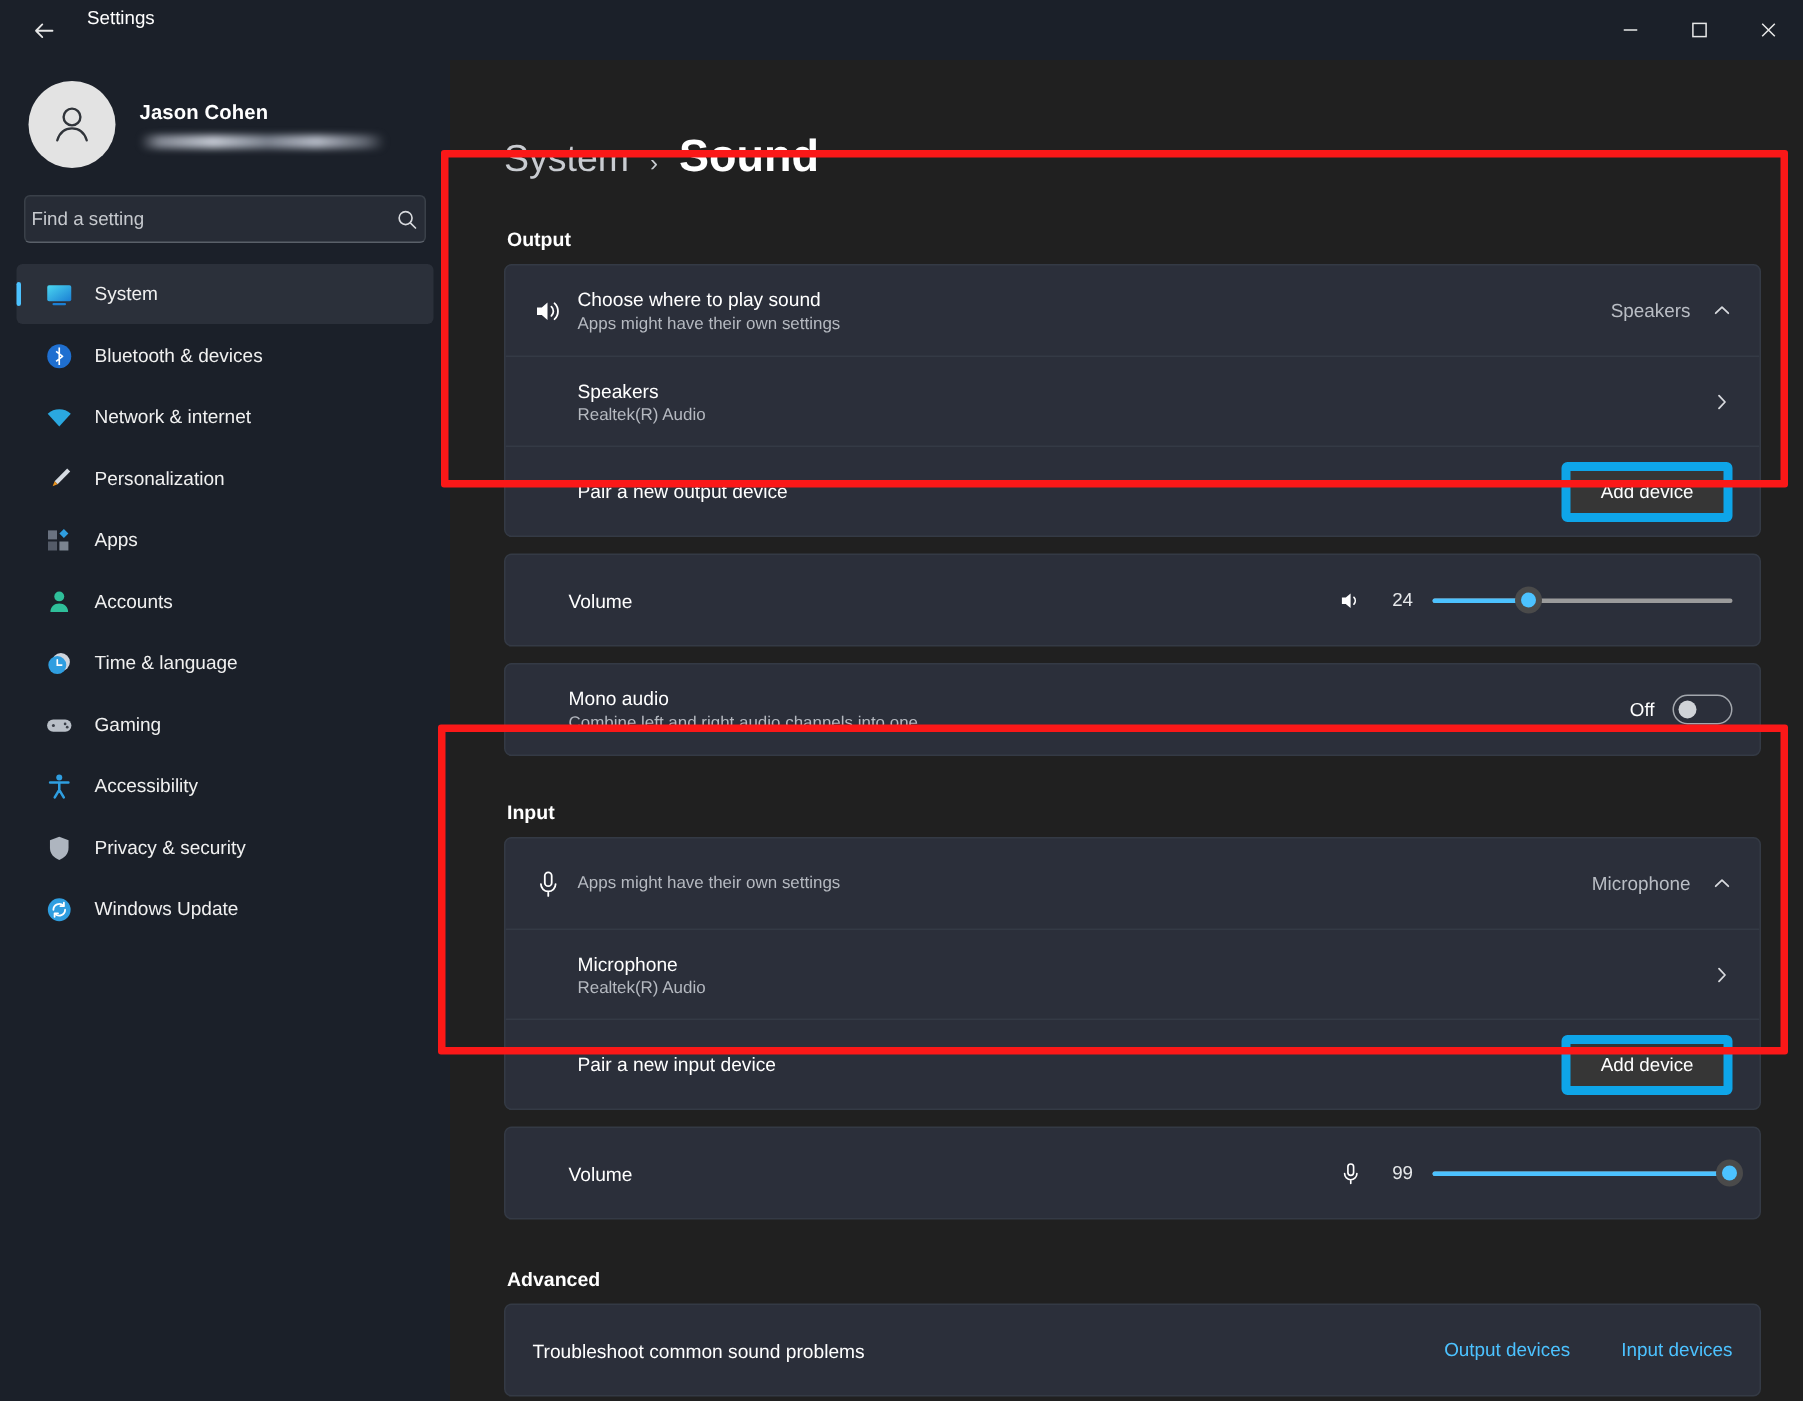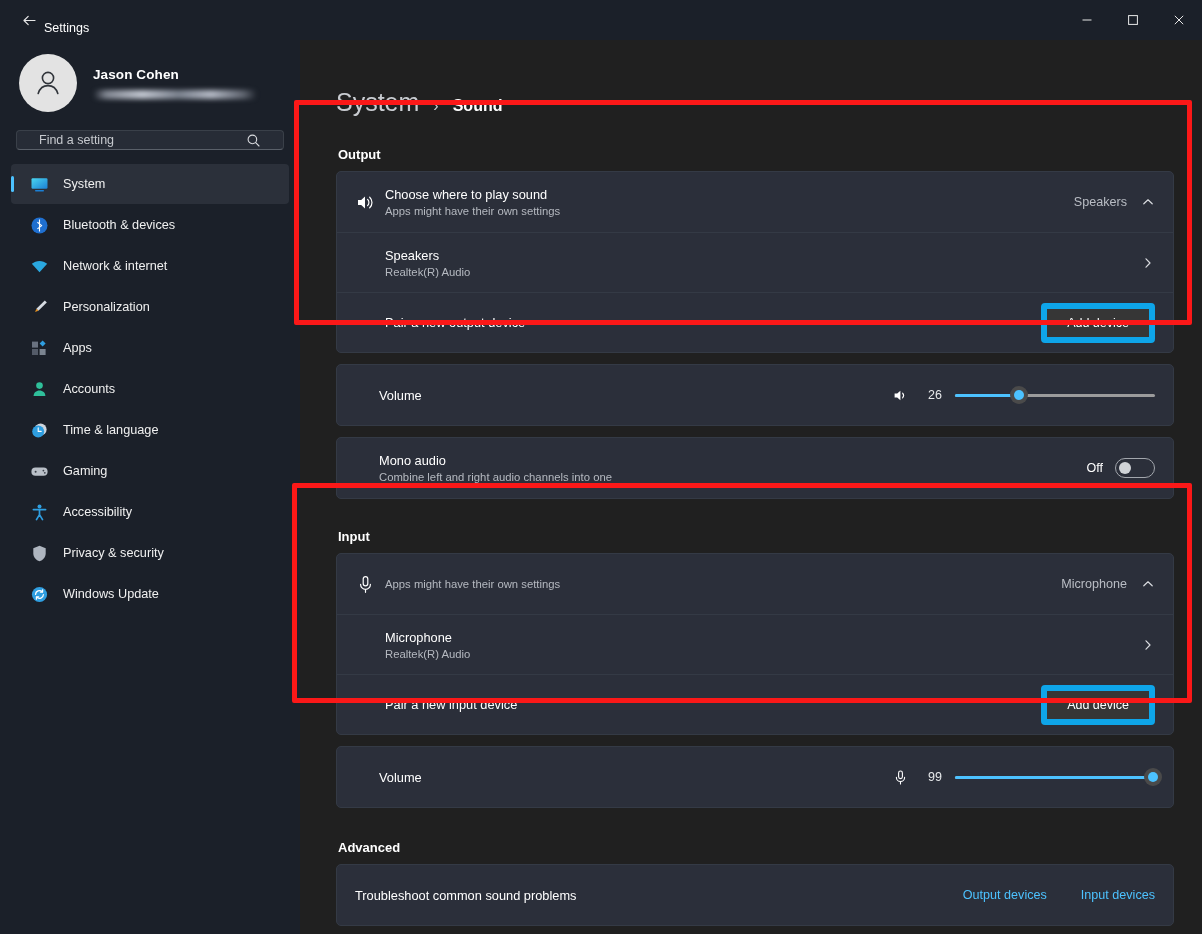--- a/index.html
+++ b/index.html
@@ -16,21 +16,21 @@
     display: flex; flex-direction: column;
     overflow: hidden;
   }
   
   .titlebar {
     height: 40px; flex: none;
     display: flex; align-items: center;
     background: #1b2029;
     position: relative; z-index: 5;
   }
-  .tb-left { display: flex; align-items: flex-end; padding-left: 14px; }
+  .tb-left { display: flex; align-items: flex-start; padding-left: 14px; gap: 14px; }
   .back-btn {
     width: 30px; height: 30px; border-radius: 4px;
     display: flex; align-items: center; justify-content: center;
     color: #e6e6e6;
   }
   .tb-title { font-size: 12.5px; color: #ffffff; }
   .tb-spacer { flex: 1; }
   .wctrls { display: flex; height: 40px; }
   .wbtn {
     width: 46px; height: 40px;
@@ -62,27 +62,27 @@
     border-radius: 5px;
     background: linear-gradient(90deg,
        rgba(150,155,165,0) 0%, rgba(165,170,182,.75) 8%,
        rgba(205,210,220,.95) 30%, rgba(150,157,170,.8) 52%,
        rgba(195,200,212,.92) 72%, rgba(140,146,158,.6) 92%,
        rgba(120,126,138,0) 100%);
     filter: blur(2.4px);
   }
   .search {
     position: relative;
-    height: 20px; margin: 2px 5px 14px 5px;
+    height: 32px; margin: 2px 5px 14px 5px;
     background: #272c36;
     border: 1px solid #3a4049;
     border-bottom: 1px solid #5a6069;
     border-radius: 4px;
     display: flex; align-items: center;
-    padding: 0 22px;
+    padding: 0 4px;
   }
   .search input {
     flex: 1; background: transparent; border: 0; outline: 0;
     color: #dfe1e4; font-size: 12.5px;
     font-family: "Liberation Sans", sans-serif;
   }
   .search input::placeholder { color: #c6c9ce; }
   .nav { display: flex; flex-direction: column; gap: 1px; padding: 0 0 0 0; }
   .nav-item {
     position: relative;
@@ -106,21 +106,21 @@
     position: relative;
     overflow: hidden;
     padding: 0 28px 0 36px;
   }
   .breadcrumb {
     display: flex; align-items: baseline; gap: 14px;
     padding: 48px 0 22px 0;
   }
   .bc-parent { font-size: 25px; color: #c9ccd1; }
   .bc-sep { font-size: 16px; color: #c9ccd1; }
-  .bc-current { font-size: 16px; color: #ffffff; font-weight: bold; }
+  .bc-current { font-size: 30px; color: #ffffff; font-weight: bold; }
   .section-title {
     font-size: 13px; font-weight: bold; color: #ffffff;
     padding: 8px 0 9px 2px;
   }
   .card {
     background: #2b2f3a;
     border: 1px solid #343a45;
     border-radius: 5px;
     overflow: hidden;
   }
@@ -427,21 +427,21 @@
             <span class="row-title">Volume</span>
           </span>
           <span class="row-right">
             <span class="slider-wrap">
               <span class="sl-ico">
                 <svg width="17" height="17" viewBox="0 0 17 17">
                   <path d="M2.6 6.4h2.6L8.4 3.7v9.6L5.2 10.6H2.6z" fill="#fff"></path>
                   <path d="M10.6 6.2a3.4 3.4 0 010 4.6" stroke="#fff" stroke-width="1.1" fill="none" stroke-linecap="round"></path>
                 </svg>
               </span>
-              <span class="sl-val">26</span>
+              <span class="sl-val">24</span>
               <span class="slider">
                 <span class="sl-track"></span>
                 <span class="sl-fill" style="width:32%"></span>
                 <span class="sl-thumb" style="left:32%"></span>
               </span>
             </span>
           </span>
         </div>
       </div>
 

